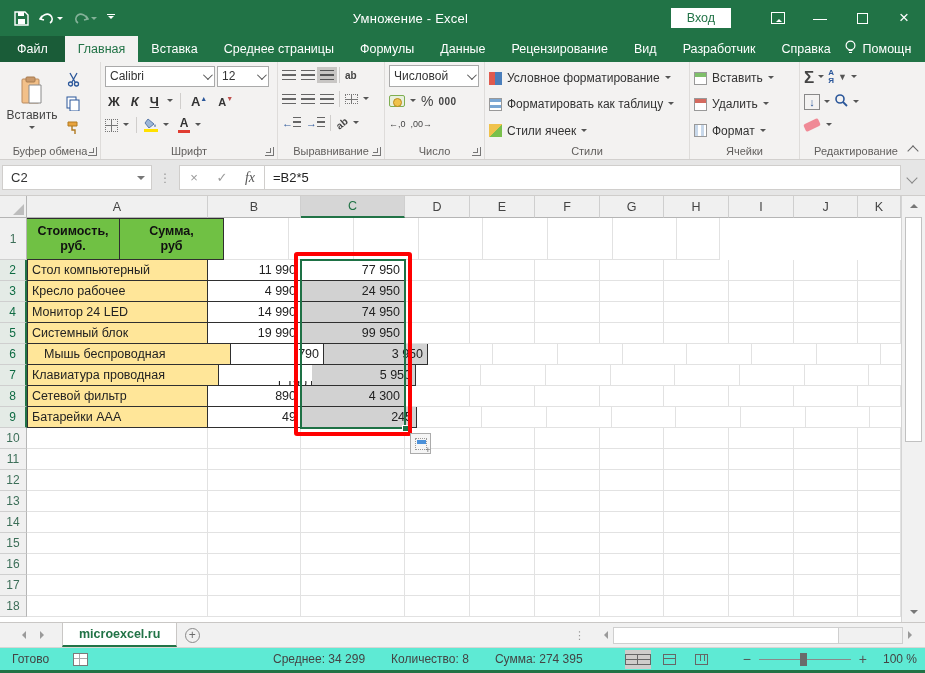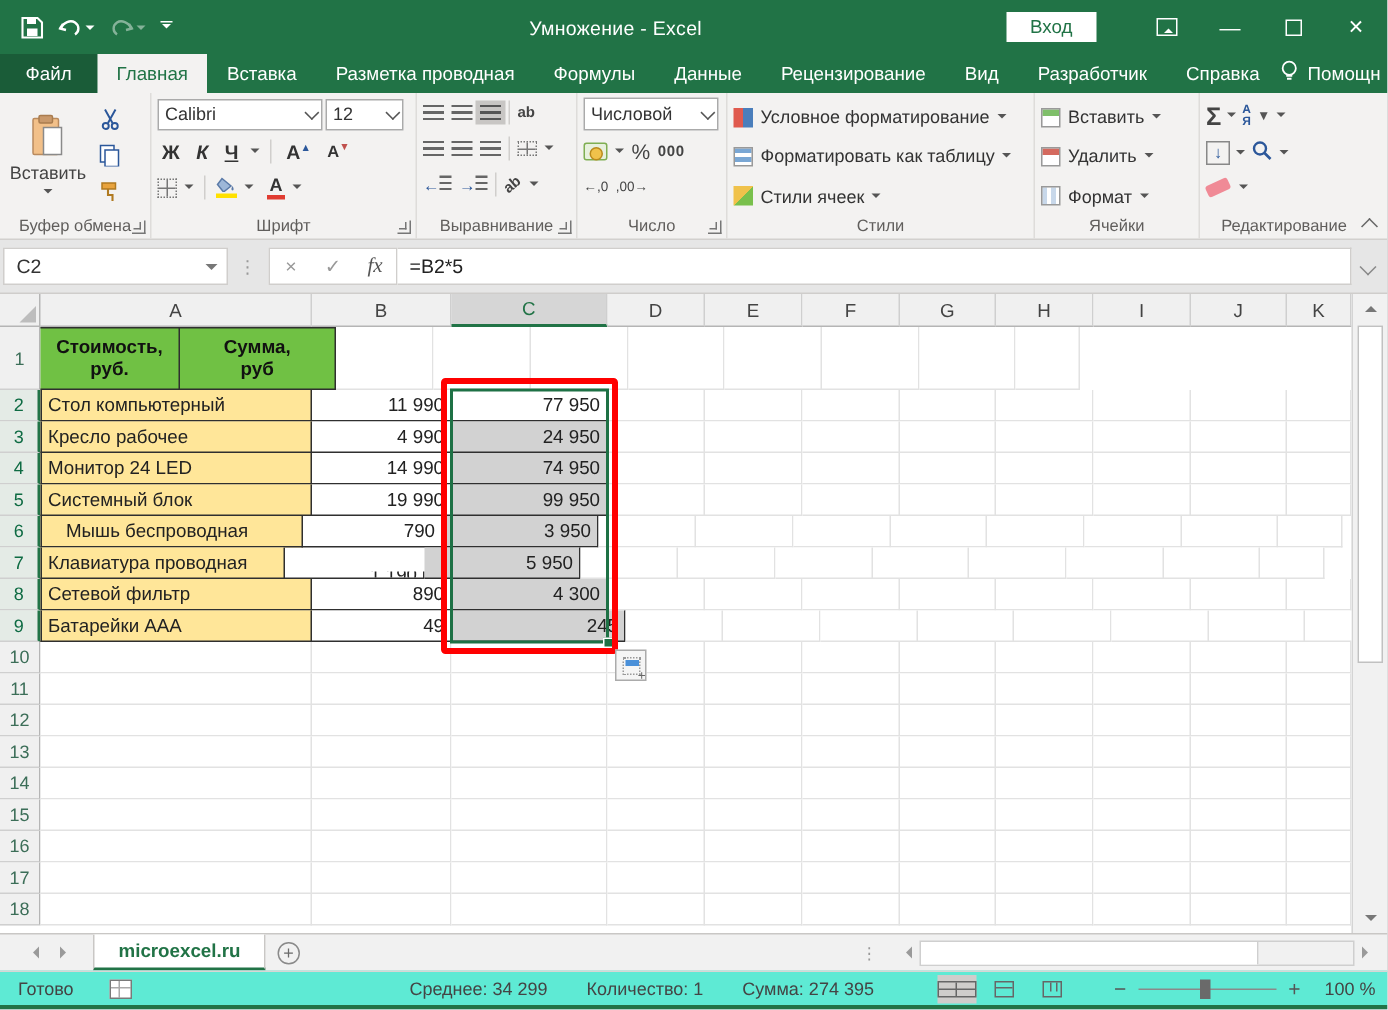--- a/index.html
+++ b/index.html
@@ -191,21 +191,21 @@
         </span>
       <span class="winbtn" style="font-size:17px">×</span>
     </div>
   </div>
 
   <div class="tabrow">
     <span class="tab file">Файл</span>
     <span id="main-tabs" style="display:flex">
         <span class="tab active">Главная</span>
         <span class="tab">Вставка</span>
-        <span class="tab">Разметка проводная</span>
+        <span class="tab">Среднее страницы</span>
         <span class="tab">Формулы</span>
         <span class="tab">Данные</span>
         <span class="tab">Рецензирование</span>
         <span class="tab">Вид</span>
         <span class="tab">Разработчик</span>
         <span class="tab">Справка</span>
       </span>
     <span class="tabrow-right">
       <span><svg width="13" height="15" viewBox="0 0 13 15">
             <circle cx="6.5" cy="5.5" r="4.4" fill="none" stroke="#fff" stroke-width="1.2"></circle>
@@ -518,35 +518,35 @@
             <span class="cell" style="width: 65px;"></span>
             <span class="cell" style="width: 65px;"></span>
             <span class="cell" style="width: 64px;"></span>
             <span class="cell" style="width: 65px;"></span>
             <span class="cell" style="width: 65px;"></span>
             <span class="cell" style="width: 64px;"></span>
             <span class="cell" style="width: 43px;"></span>
           </div>
           <div class="grow" style="height: 21px;">
             <span class="rowhead sel">6</span>
-            <span class="cell tname" style="width: 175px; padding-left: 16px;">Мышь беспроводная</span>
+            <span class="cell tname" style="width: 204px; padding-left: 16px;">Мышь беспроводная</span>
             <span class="cell tprice" style="width: 93px;">790</span>
             <span class="cell tsum" style="width: 104px;">3 950</span>
             <span class="cell" style="width: 65px;"></span>
             <span class="cell" style="width: 65px;"></span>
             <span class="cell" style="width: 65px;"></span>
             <span class="cell" style="width: 64px;"></span>
             <span class="cell" style="width: 65px;"></span>
             <span class="cell" style="width: 65px;"></span>
             <span class="cell" style="width: 64px;"></span>
             <span class="cell" style="width: 43px;"></span>
           </div>
           <div class="grow" style="height: 21px;">
             <span class="rowhead sel">7</span>
-            <span class="cell tname" style="width: 163px;">Клавиатура проводная</span>
+            <span class="cell tname" style="width: 192px;">Клавиатура проводная</span>
             <span class="cell tprice" style="width: 93px; margin-top: 16px;">1 190</span>
             <span class="cell tsum" style="width: 104px;">5 950</span>
             <span class="cell" style="width: 65px;"></span>
             <span class="cell" style="width: 65px;"></span>
             <span class="cell" style="width: 65px;"></span>
             <span class="cell" style="width: 64px;"></span>
             <span class="cell" style="width: 65px;"></span>
             <span class="cell" style="width: 65px;"></span>
             <span class="cell" style="width: 64px;"></span>
             <span class="cell" style="width: 43px;"></span>
@@ -747,21 +747,21 @@
           <span class="nav-tri-r"></span>
         </span>
     </span>
   </div>
 
   <div class="statusbar">
     <span>Готово</span>
     <span class="macro-ico"></span>
     <span class="stats">
       <span>Среднее: 34 299</span>
-      <span>Количество: 1</span>
+      <span>Количество: 8</span>
       <span>Сумма: 274 395</span>
     </span>
     <span class="viewbtns">
       <span class="viewbtn active">
           <span class="vb-ico grid"></span>
         </span>
       <span class="viewbtn">
           <span class="vb-ico page"></span>
         </span>
       <span class="viewbtn">

